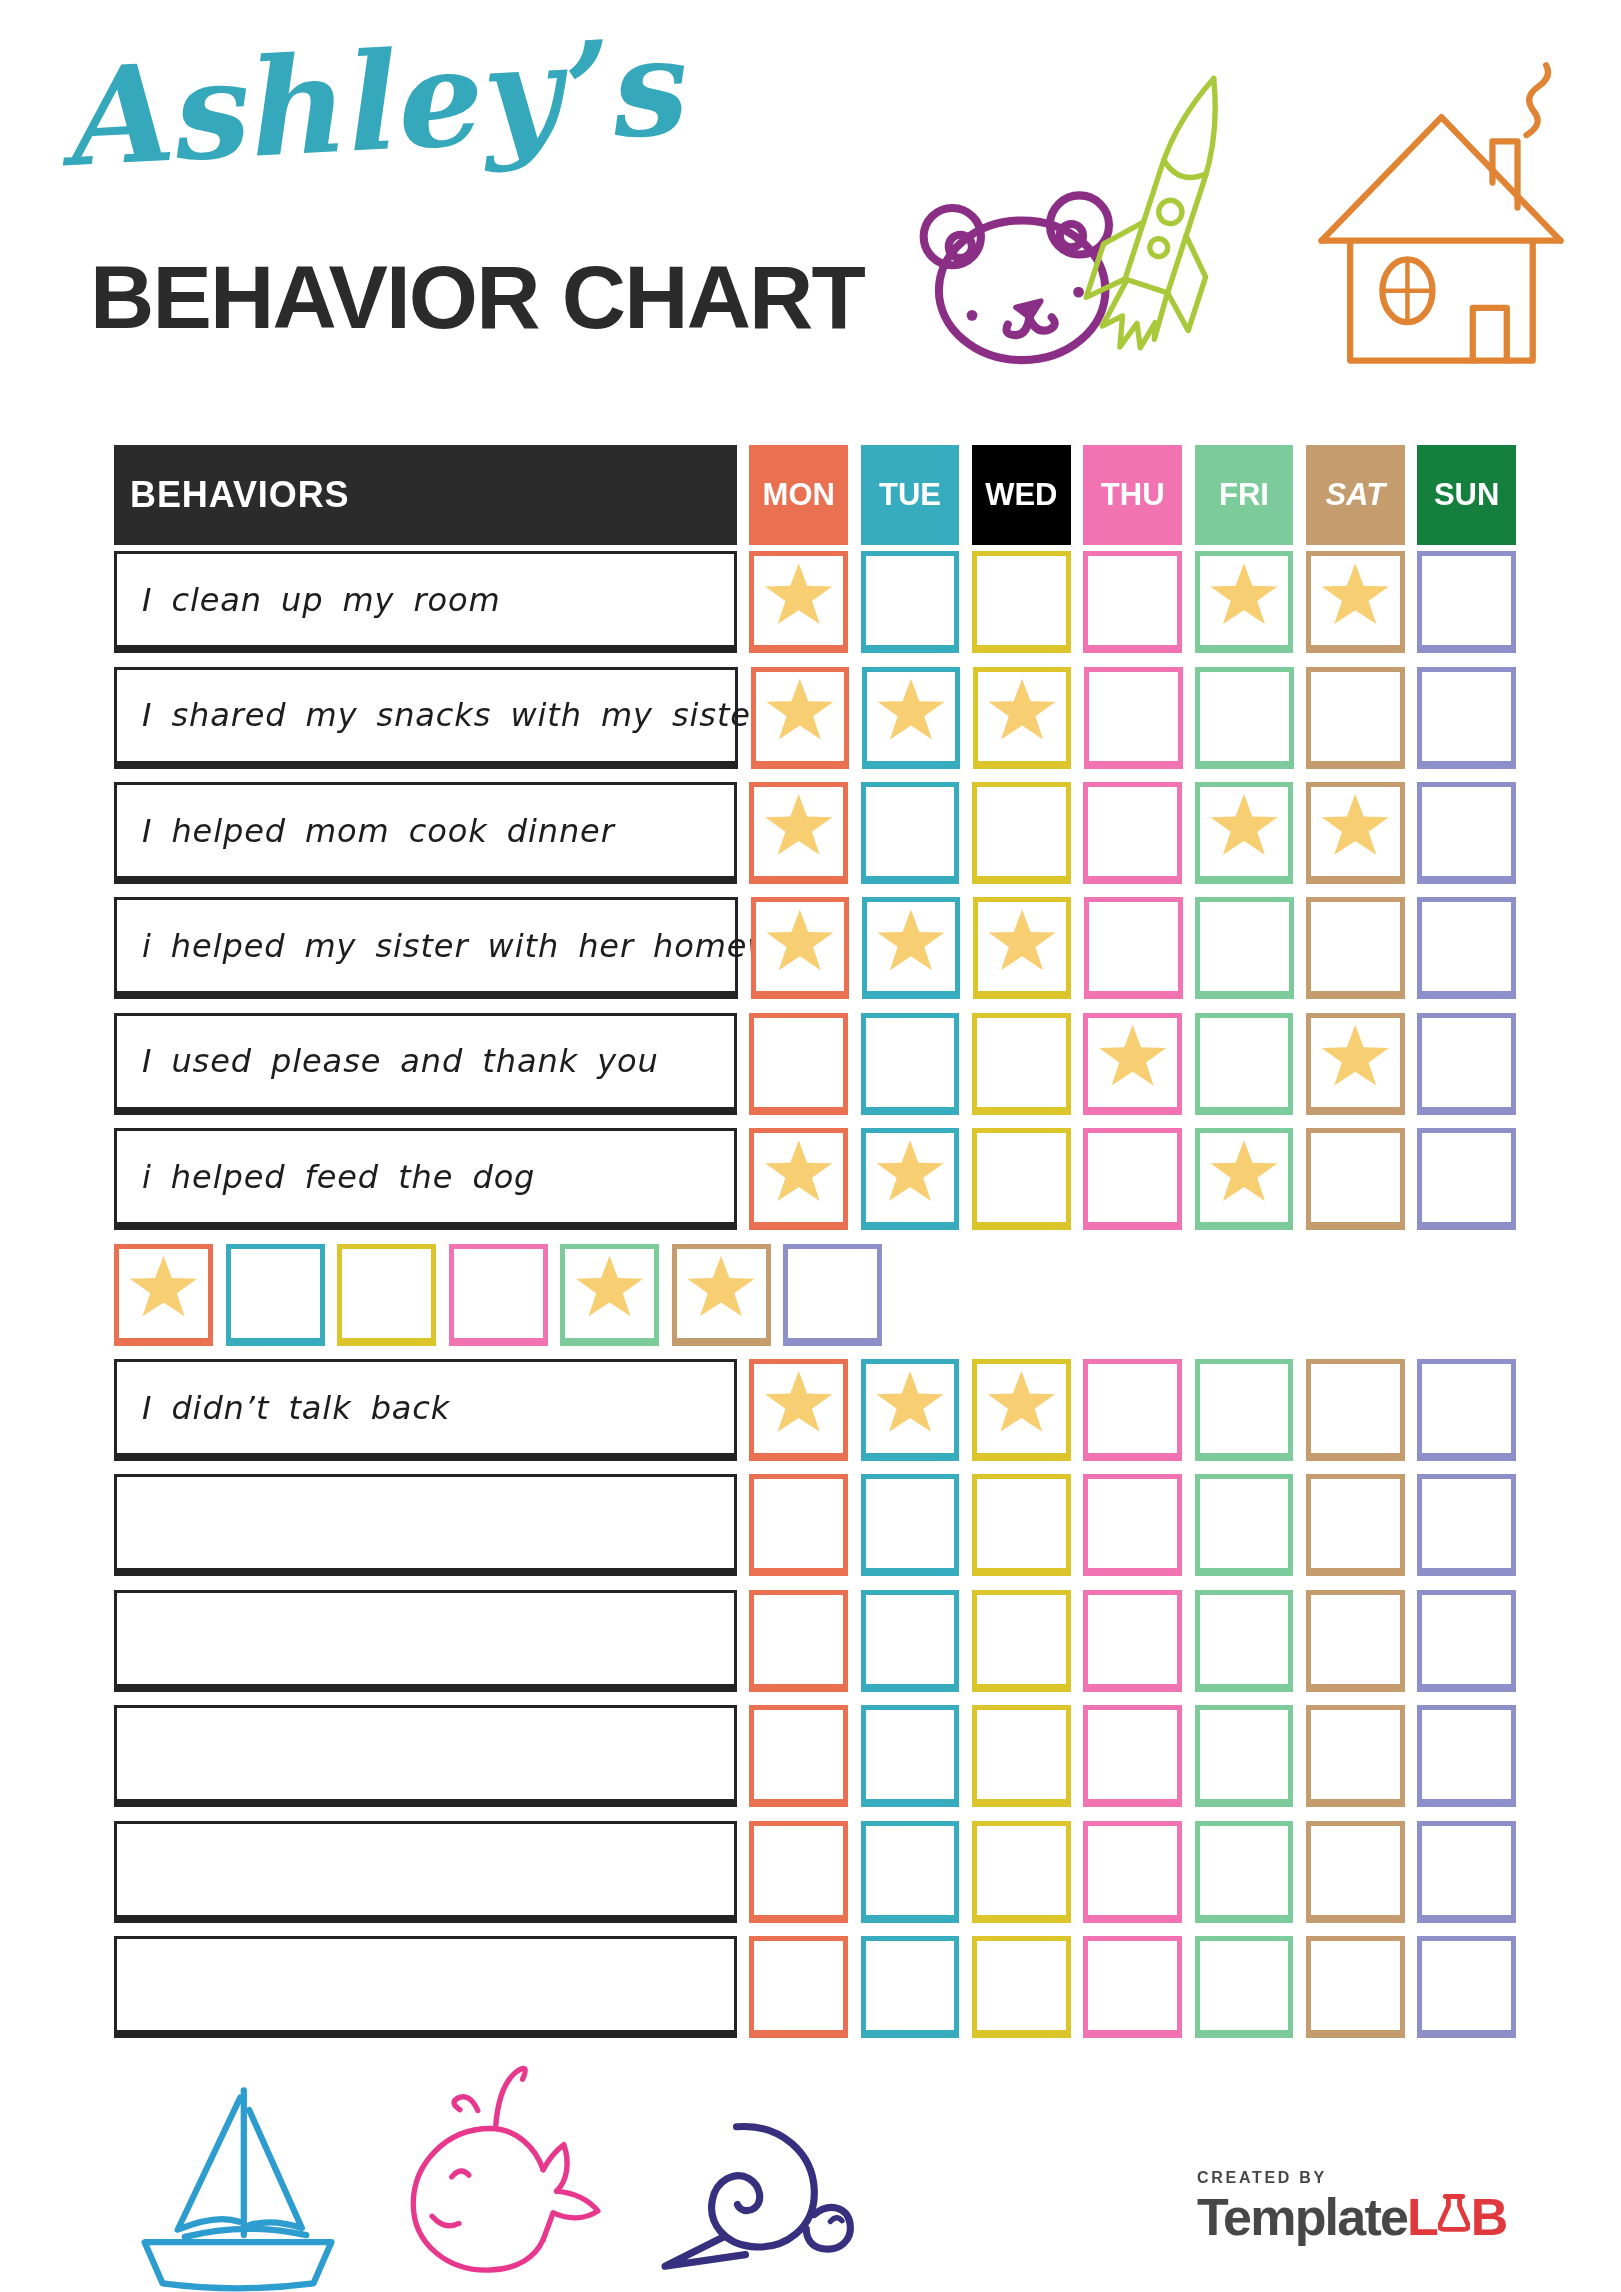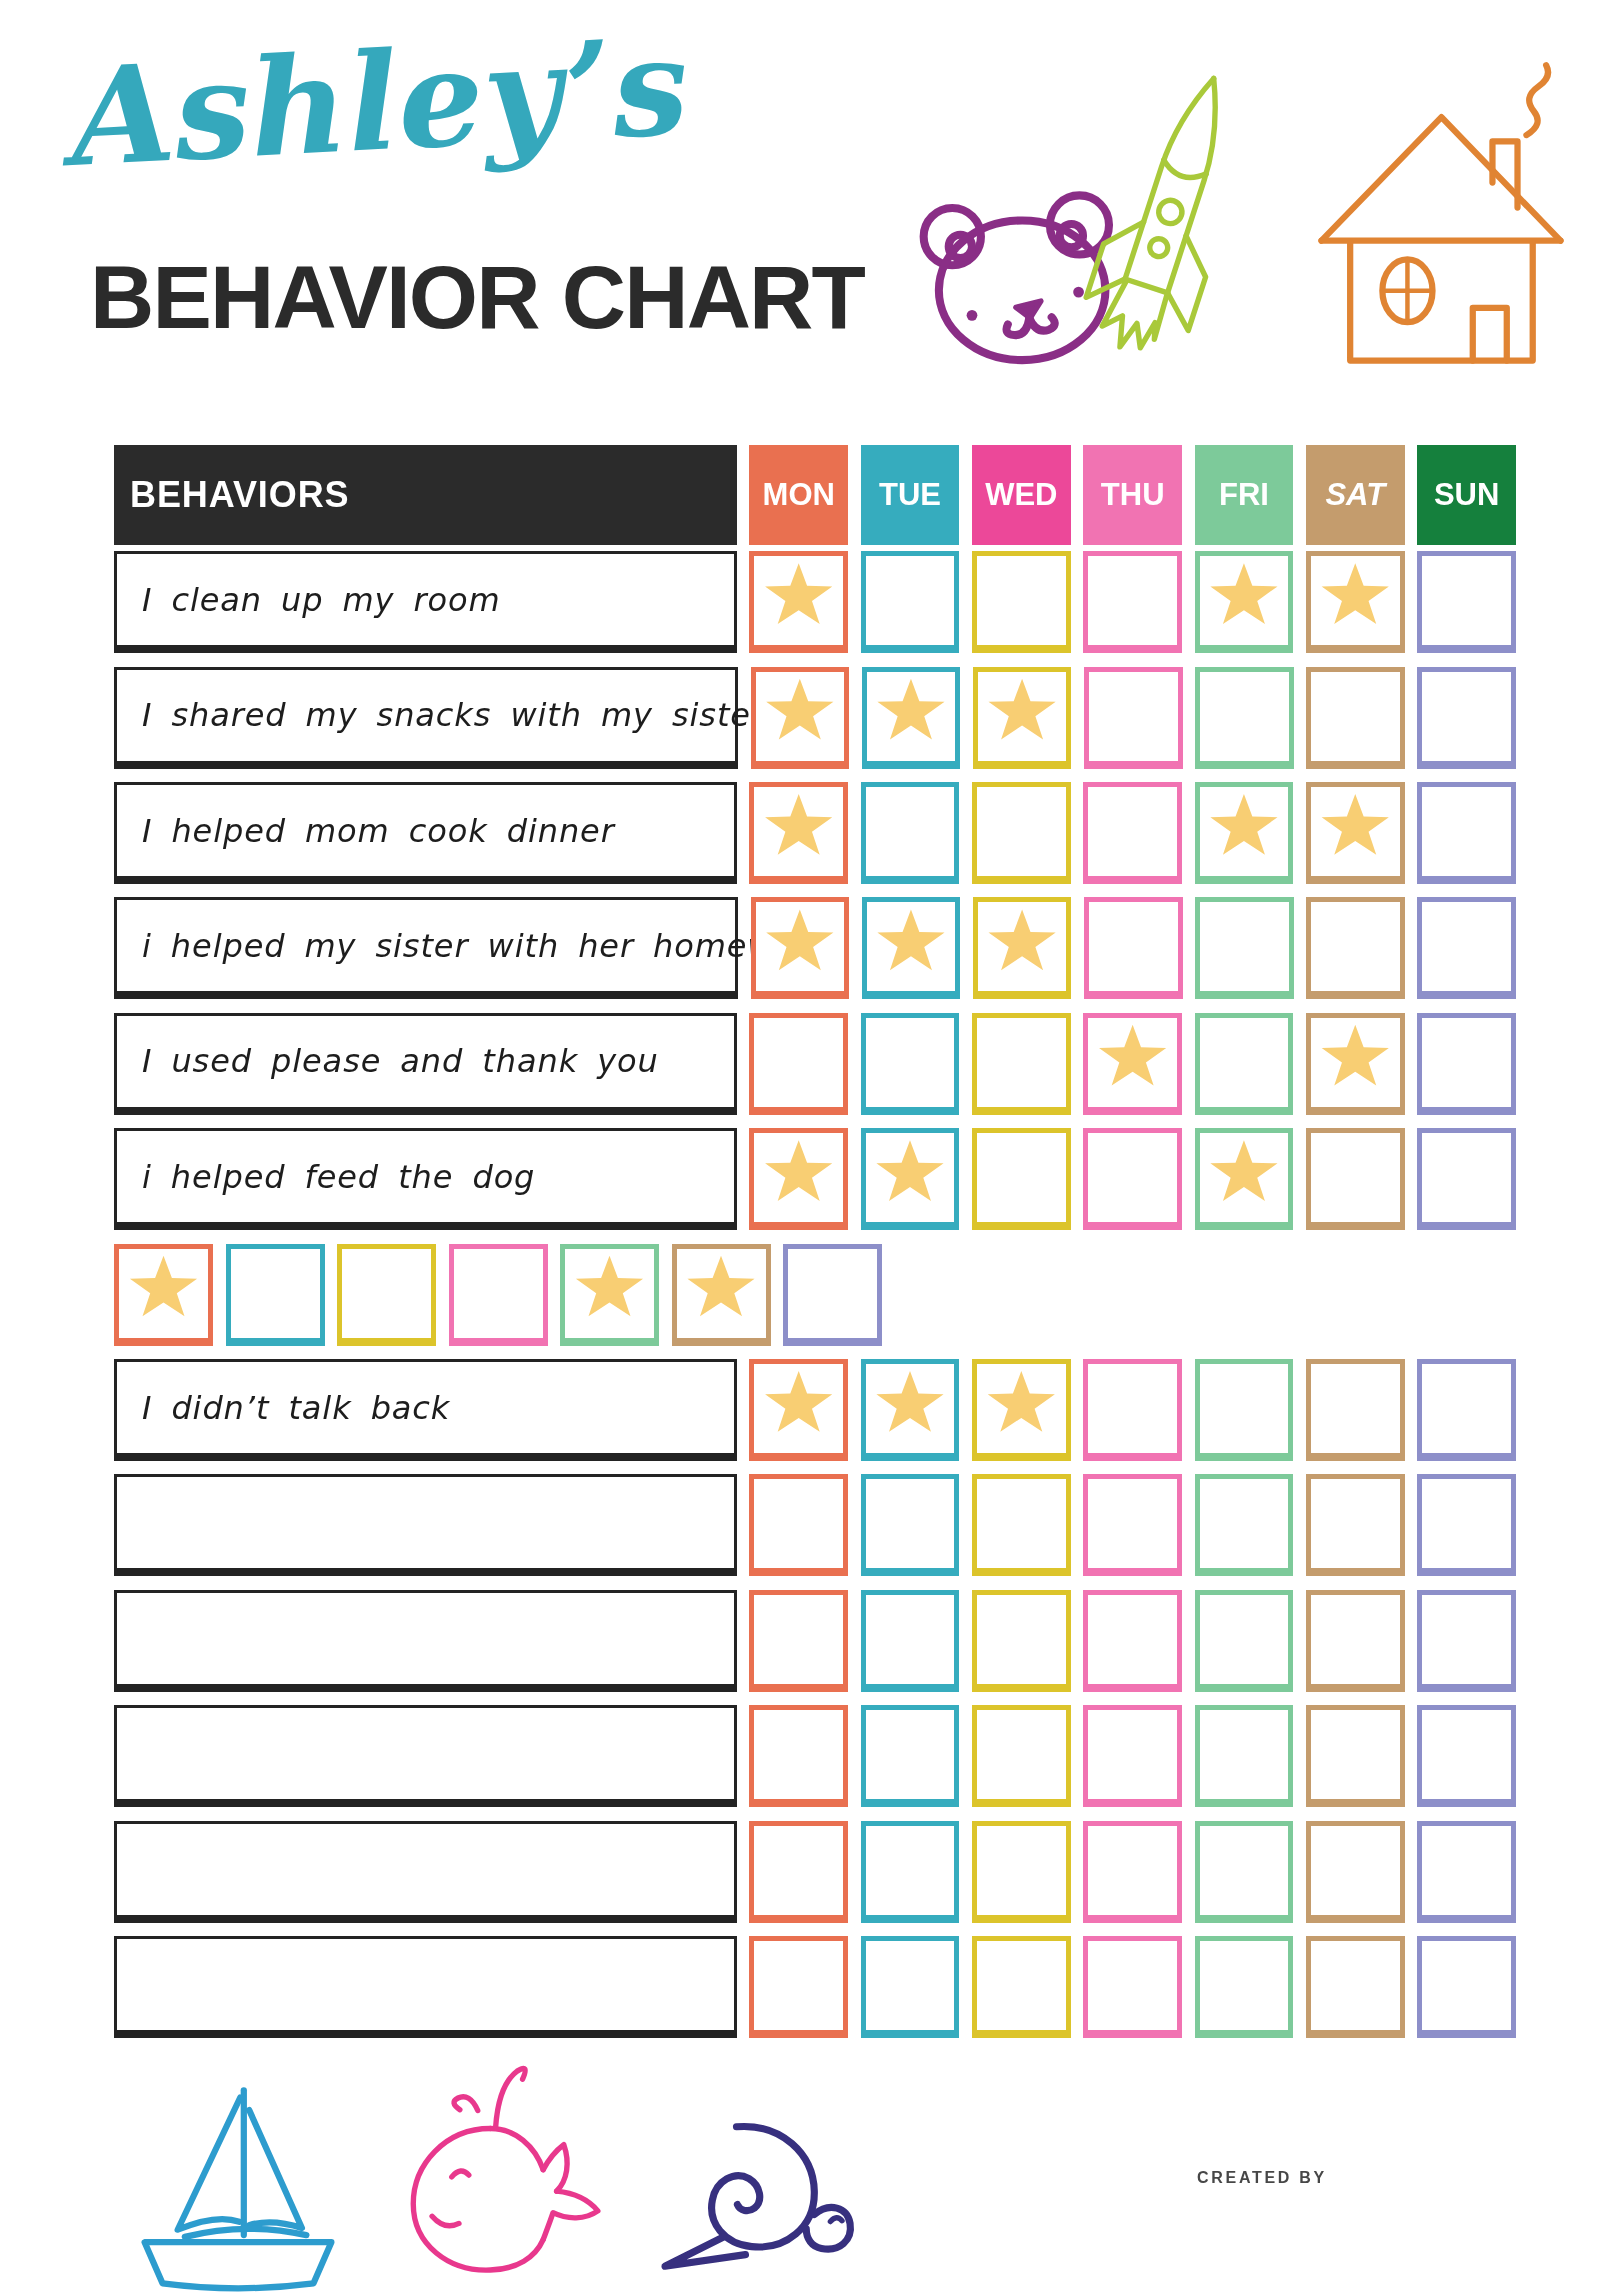--- a/index.html
+++ b/index.html
@@ -101,21 +101,21 @@
     </svg>
   </div>
 
   <div class="chart">
     <div class="chart-head-row">
       <div class="behaviors-head" style="background: rgb(43, 43, 43);">BEHAVIORS</div>
       <div id="day-headers" style="display:contents"><div class="day-head" style="background: rgb(233, 112, 80);">
             <span>MON</span>
           </div><div class="day-head" style="background: rgb(54, 172, 190);">
             <span>TUE</span>
-          </div><div class="day-head" style="background: #ec4899;">
+          </div><div class="day-head" style="background: #000000;">
             <span>WED</span>
           </div><div class="day-head" style="background: rgb(241, 115, 178);">
             <span>THU</span>
           </div><div class="day-head" style="background: rgb(125, 202, 154);">
             <span>FRI</span>
           </div><div class="day-head" style="background: rgb(196, 156, 109); font-style: italic;">
             <span>SAT</span>
           </div><div class="day-head" style="background: #15803d;">
             <span>SUN</span>
           </div></div>
@@ -350,16 +350,27 @@
     <svg width="228" height="157" viewBox="0 0 255 175" fill="none" stroke="currentColor" stroke-width="8" stroke-linecap="round" stroke-linejoin="round">
       <path d="M118,14 C168,10 204,44 205,86 C206,127 172,152 135,148 C104,145 86,121 91,96 C95,74 116,63 132,72 C145,80 148,97 138,105 C131,110 122,108 119,101"></path>
       <path d="M205,112 C222,98 242,104 245,122 C248,141 233,154 213,150 C202,148 196,139 196,128"></path>
       <path d="M223,120 q7,-8 13,-1" stroke-width="6"></path>
       <path d="M128,157 L38,170 L104,137"></path>
     </svg>
   </div>
 
   <div class="logo">
     <div class="created-by" style="color: rgb(71, 71, 71);">CREATED BY</div>
+    <div class="brand">
+      <span id="brand-first" style="color: rgb(71, 71, 71);">Template</span>
+      <span class="accent" style="color: rgb(224, 57, 61);">L</span>
+      <span class="flask" style="color: rgb(224, 57, 61);">
+        <svg width="32" height="41" viewBox="0 0 40 50" fill="none" stroke="currentColor" stroke-width="6" stroke-linecap="round" stroke-linejoin="round">
+          <path d="M13,5 L13,17 L3,39 Q0,46 8,46 L32,46 Q40,46 37,39 L27,17 L27,5"></path>
+          <path d="M9,5 L31,5"></path>
+        </svg>
+      </span>
+      <span class="accent" style="color: rgb(224, 57, 61);">B</span>
+    </div>
   </div>
 
 </div>
 
 
 </body></html>

